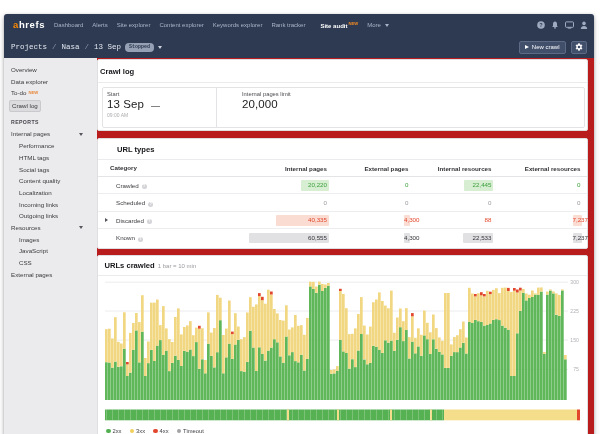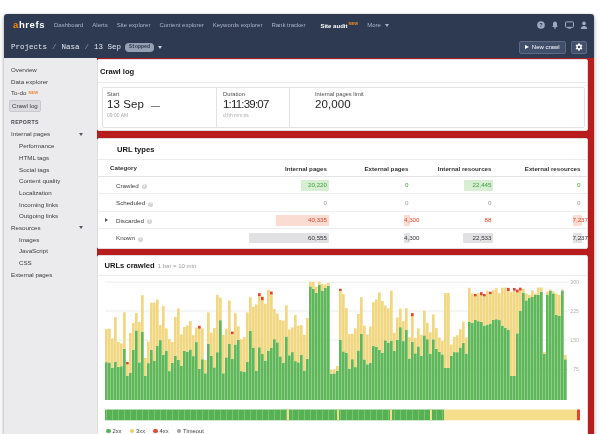--- a/index.html
+++ b/index.html
@@ -144,25 +144,20 @@
         <div class="ct">Crawl log</div>
         <div class="statsbox">
           <div class="scol colA">
             <div>
                 <div class="slab">Start</div>
                 <div class="sval">13 Sep</div>
                 <div class="ssub">09:00 AM</div>
               </div>
             <div class="dash">—</div>
           </div>
-          <div class="scol b1 colB">
-              <div class="slab">Duration</div>
-              <div class="sval tight">1:11:39:07</div>
-              <div class="ssub">d:hh:mm:ss</div>
-            </div>
           <div class="scol b1 colD">
               <div class="slab">Internal pages limit</div>
               <div class="sval">20,000</div>
             </div>
         </div>
       </div>
       <div class="card" id="card2">
         <div class="ct">URL types</div>
         <div class="thead">
           <span class="lab">Category</span>

